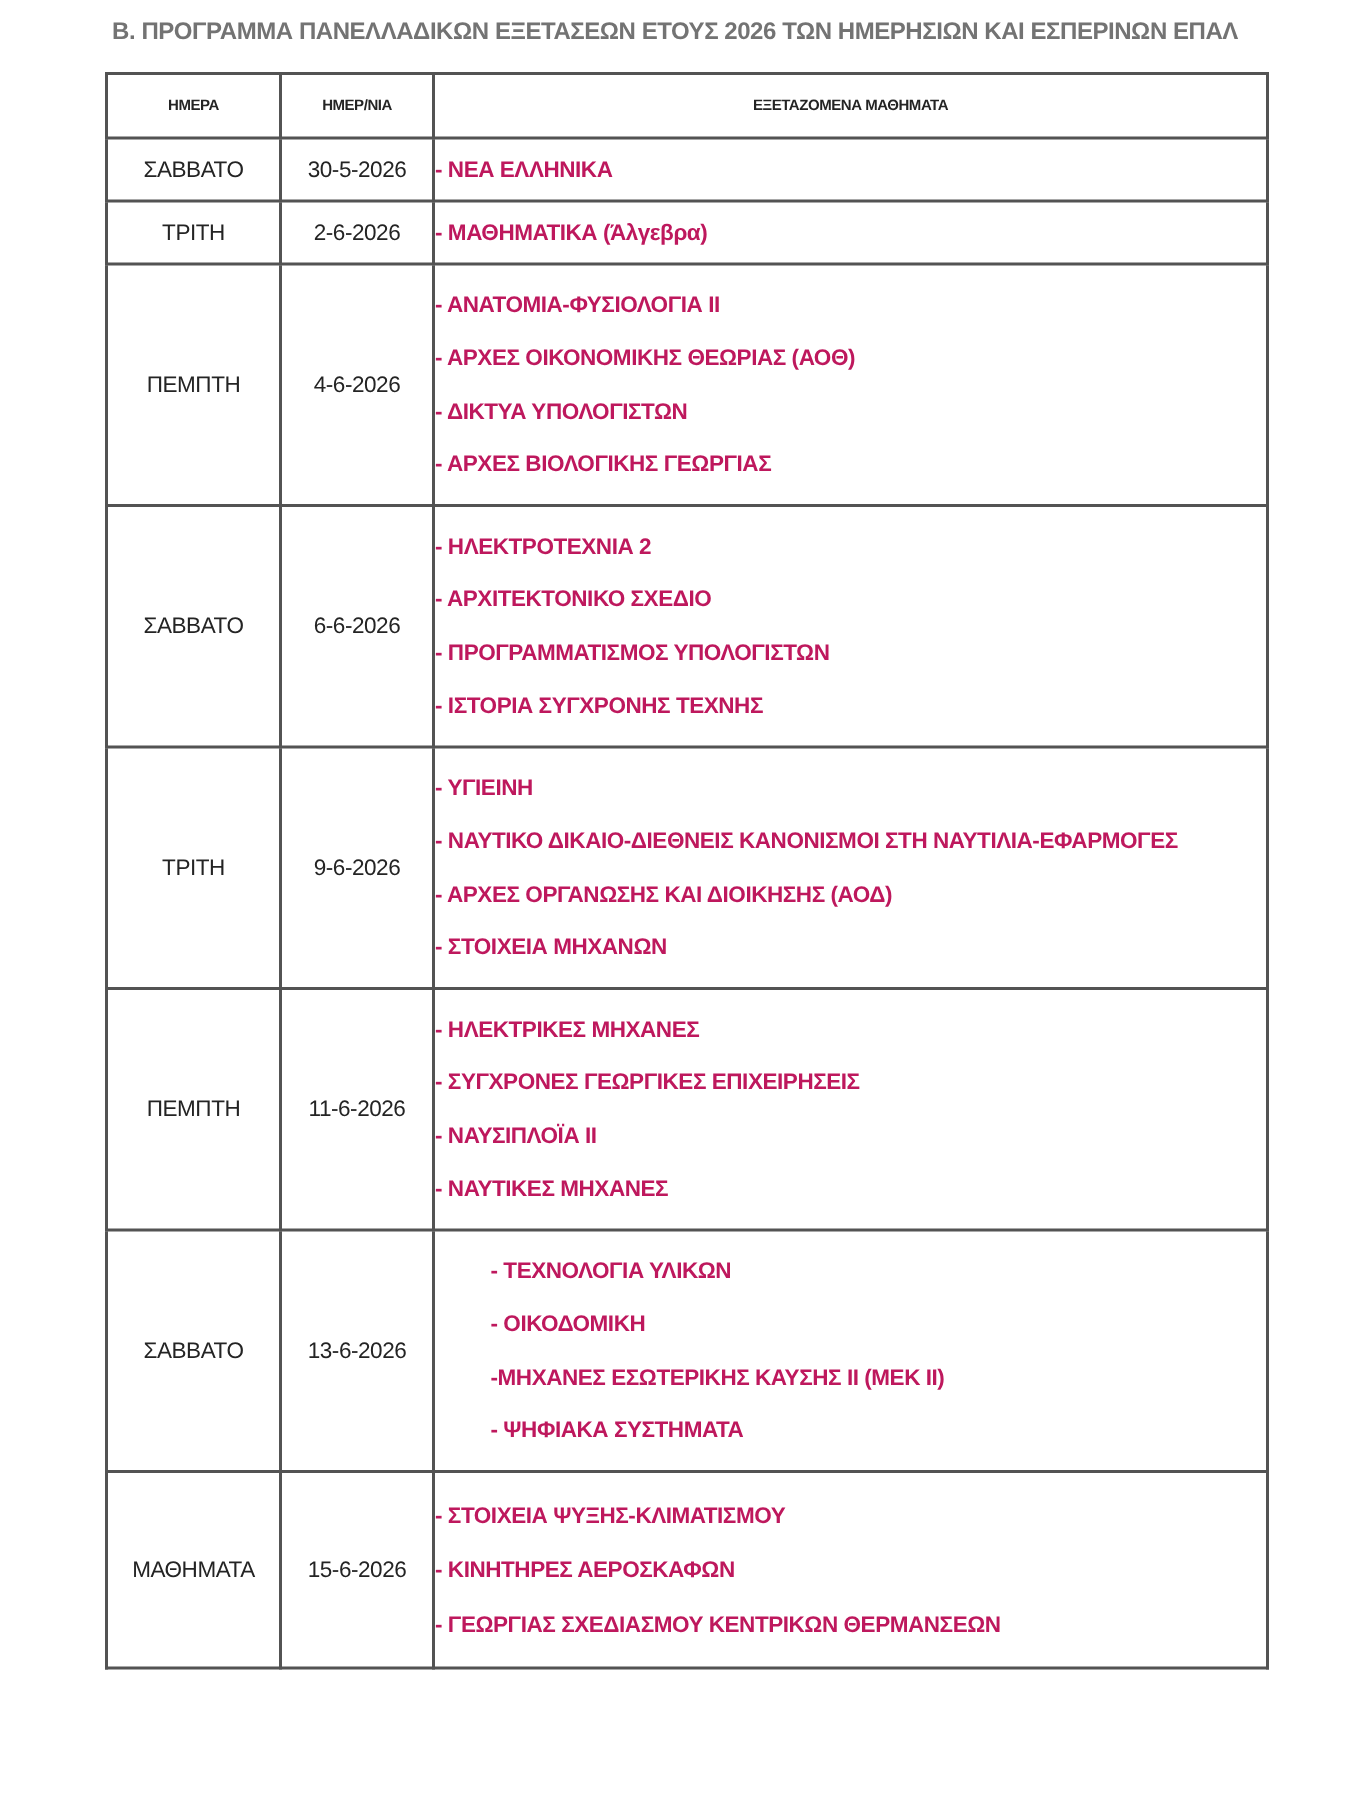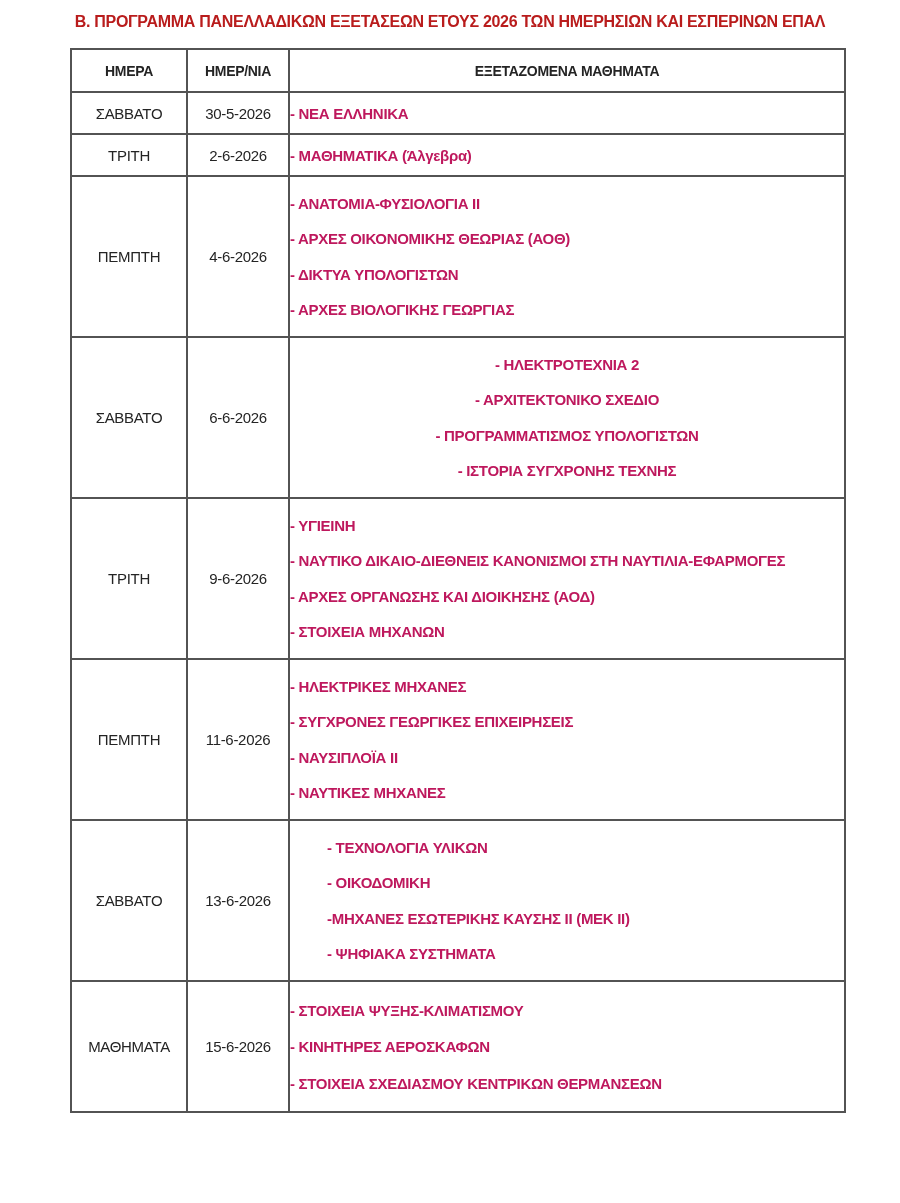--- a/index.html
+++ b/index.html
@@ -14,21 +14,21 @@
     font-family: "Liberation Sans", sans-serif;
     color: #222222;
     overflow: hidden;
   }
   .page-title {
     margin: 13px 40px 0 40px;
     text-align: center;
     font-size: 16px;
     font-weight: 700;
     letter-spacing: -0.3px;
-    color: #b91c1c;
+    color: #737373;
     white-space: nowrap;
   }
   table.schedule {
     border-collapse: collapse;
     table-layout: fixed;
     margin: 17px 0 0 70px;
     width: 774px;
     background: #ffffff;
   }
   table.schedule th,
@@ -36,21 +36,21 @@
     border: 2px solid #535353;
     padding: 0;
     vertical-align: middle;
   }
   col.col-day   { width: 116px; }
   col.col-date  { width: 102px; }
   col.col-subj  { width: 556px; }
   th.header-cell {
     height: 41px;
     text-align: center;
-    font-size: 14px;
+    font-size: 10px;
     font-weight: 700;
     letter-spacing: -0.3px;
     color: #242424;
   }
   td.day-cell, td.date-cell {
     text-align: center;
     font-size: 15px;
     font-weight: 400;
     letter-spacing: -0.3px;
     color: #242424;
@@ -119,21 +119,21 @@
             <div class="subject-item">- ΑΡΧΕΣ ΟΙΚΟΝΟΜΙΚΗΣ ΘΕΩΡΙΑΣ (ΑΟΘ)</div>
             <div class="subject-item">- ΔΙΚΤΥΑ ΥΠΟΛΟΓΙΣΤΩΝ</div>
             <div class="subject-item">- ΑΡΧΕΣ ΒΙΟΛΟΓΙΚΗΣ ΓΕΩΡΓΙΑΣ</div>
           </div>
     </td>
   </tr>
       <tr>
     <td class="day-cell">ΣΑΒΒΑΤΟ</td>
     <td class="date-cell">6-6-2026</td>
     <td class="subjects-cell">
-      <div class="subjects-stack" style="min-height: 159px; text-align: center;">
+      <div class="subjects-stack" style="min-height: 159px;">
             <div class="subject-item">- ΗΛΕΚΤΡΟΤΕΧΝΙΑ 2</div>
             <div class="subject-item">- ΑΡΧΙΤΕΚΤΟΝΙΚΟ ΣΧΕΔΙΟ</div>
             <div class="subject-item">- ΠΡΟΓΡΑΜΜΑΤΙΣΜΟΣ ΥΠΟΛΟΓΙΣΤΩΝ</div>
             <div class="subject-item">- ΙΣΤΟΡΙΑ ΣΥΓΧΡΟΝΗΣ ΤΕΧΝΗΣ</div>
           </div>
     </td>
   </tr>
       <tr>
     <td class="day-cell">ΤΡΙΤΗ</td>
     <td class="date-cell">9-6-2026</td>
@@ -170,18 +170,18 @@
           </div>
     </td>
   </tr>
       <tr>
     <td class="day-cell">ΜΑΘΗΜΑΤΑ</td>
     <td class="date-cell">15-6-2026</td>
     <td class="subjects-cell">
       <div class="subjects-stack" style="min-height: 129px;">
             <div class="subject-item">- ΣΤΟΙΧΕΙΑ ΨΥΞΗΣ-ΚΛΙΜΑΤΙΣΜΟΥ</div>
             <div class="subject-item">- ΚΙΝΗΤΗΡΕΣ ΑΕΡΟΣΚΑΦΩΝ</div>
-            <div class="subject-item">- ΣΤΟΙΧΕΙΑ ΣΧΕΔΙΑΣΜΟΥ ΚΕΝΤΡΙΚΩΝ ΘΕΡΜΑΝΣΕΩΝ</div>
+            <div class="subject-item">- ΓΕΩΡΓΙΑΣ ΣΧΕΔΙΑΣΜΟΥ ΚΕΝΤΡΙΚΩΝ ΘΕΡΜΑΝΣΕΩΝ</div>
           </div>
     </td>
   </tr>
     </tbody>
 </table>
 
 </body></html>

